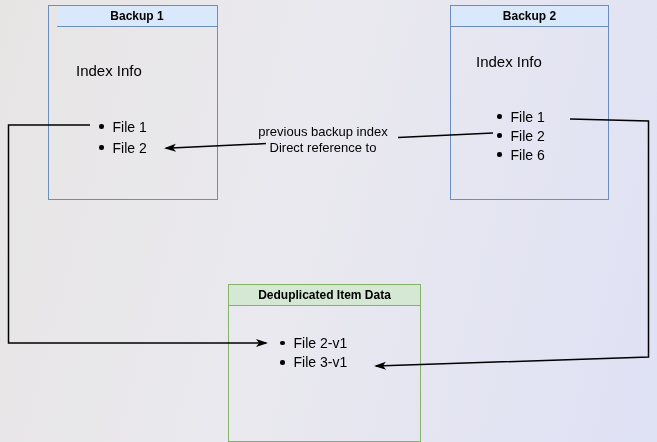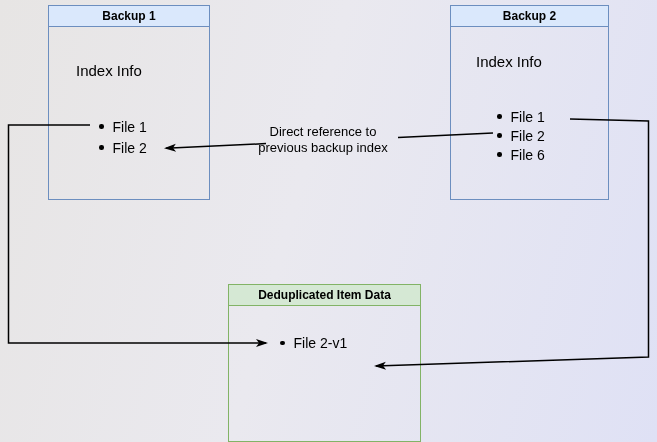--- a/index.html
+++ b/index.html
@@ -25,21 +25,21 @@
   .box .box-header {
     height:20px;
     display:flex; align-items:center; justify-content:center;
     font-size:12px; font-weight:bold;
   }
   .box.blue { border:1.5px solid #6c8ebf; }
   .box.blue .box-header { background:#dae8fc; border-bottom:1.5px solid #6c8ebf; }
   .box.green { border:1.5px solid #82b366; }
   .box.green .box-header { background:#d5e8d4; border-bottom:1.5px solid #82b366; }
 
-  #backup1-box { left:48px; top:5px; width:160px; height:193px; }
+  #backup1-box { left:48px; top:5px; width:160px; height:193px;padding-left:8px; }
   #backup2-box { left:450px; top:5px; width:157px; height:193px; }
   #dedup-box   { left:228px; top:284px; width:191px; height:156px; }
 
   .section-label {
     position:absolute;
     font-size:15px;
     white-space:nowrap;
   }
   #backup1-box .section-label { left:27px; top:56px; }
   #backup2-box .section-label { left:25px; top:47px; }
@@ -107,26 +107,30 @@
     </ul>
   </div>
 
   <div class="box green" id="dedup-box">
     <div class="box-header">Deduplicated Item Data</div>
     <ul class="file-list">
       <li class="file-item">
         <span class="dot"></span>
         <span>File 2-v1</span>
       </li>
+      <li class="file-item">
+        <span class="dot"></span>
+        <span>File 3-v1</span>
+      </li>
     </ul>
   </div>
 
   <div class="annotation">
+    <div>previous backup index</div>
     <div>Direct reference to</div>
-    <div>previous backup index</div>
   </div>
 
   <svg class="arrow-layer" viewBox="0 0 657 442">
     <defs>
       <marker id="ah" markerWidth="14" markerHeight="10" refX="11" refY="5" orient="auto" markerUnits="userSpaceOnUse">
         <path d="M1,1 L13,5 L1,9 L4,5 Z" fill="#000"></path>
       </marker>
     </defs>
 
     <path d="M 90 125 L 8.5 125 L 8.5 343 L 266 343" fill="none" stroke="#000" stroke-width="1.5" marker-end="url(#ah)"></path>

